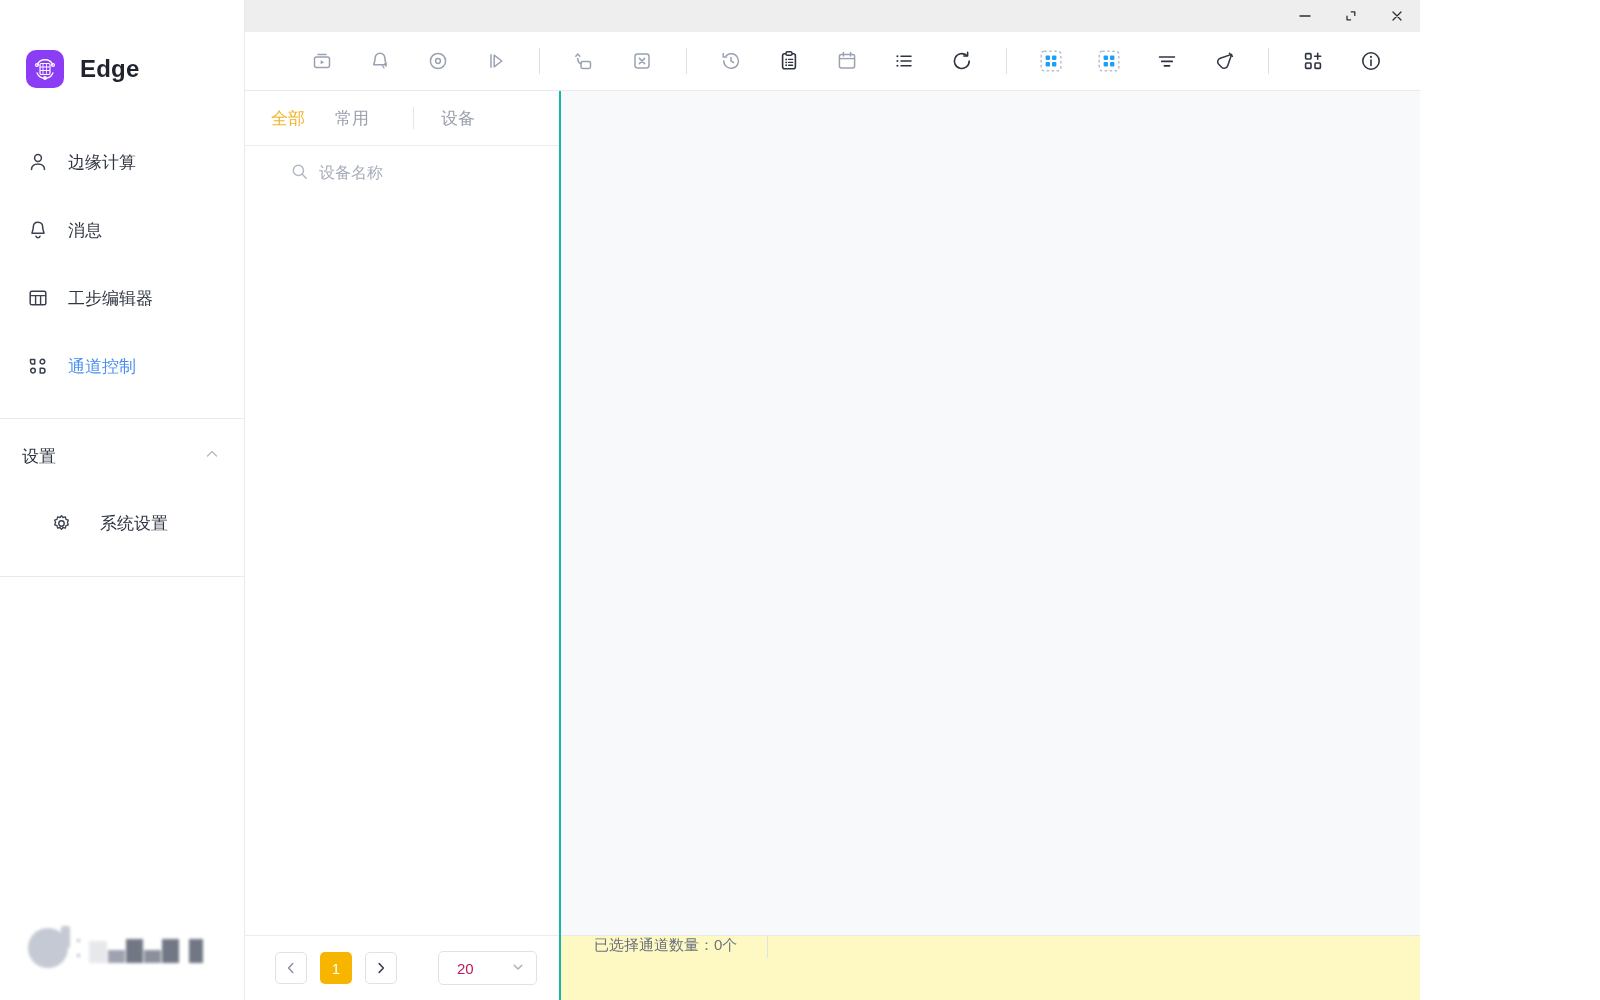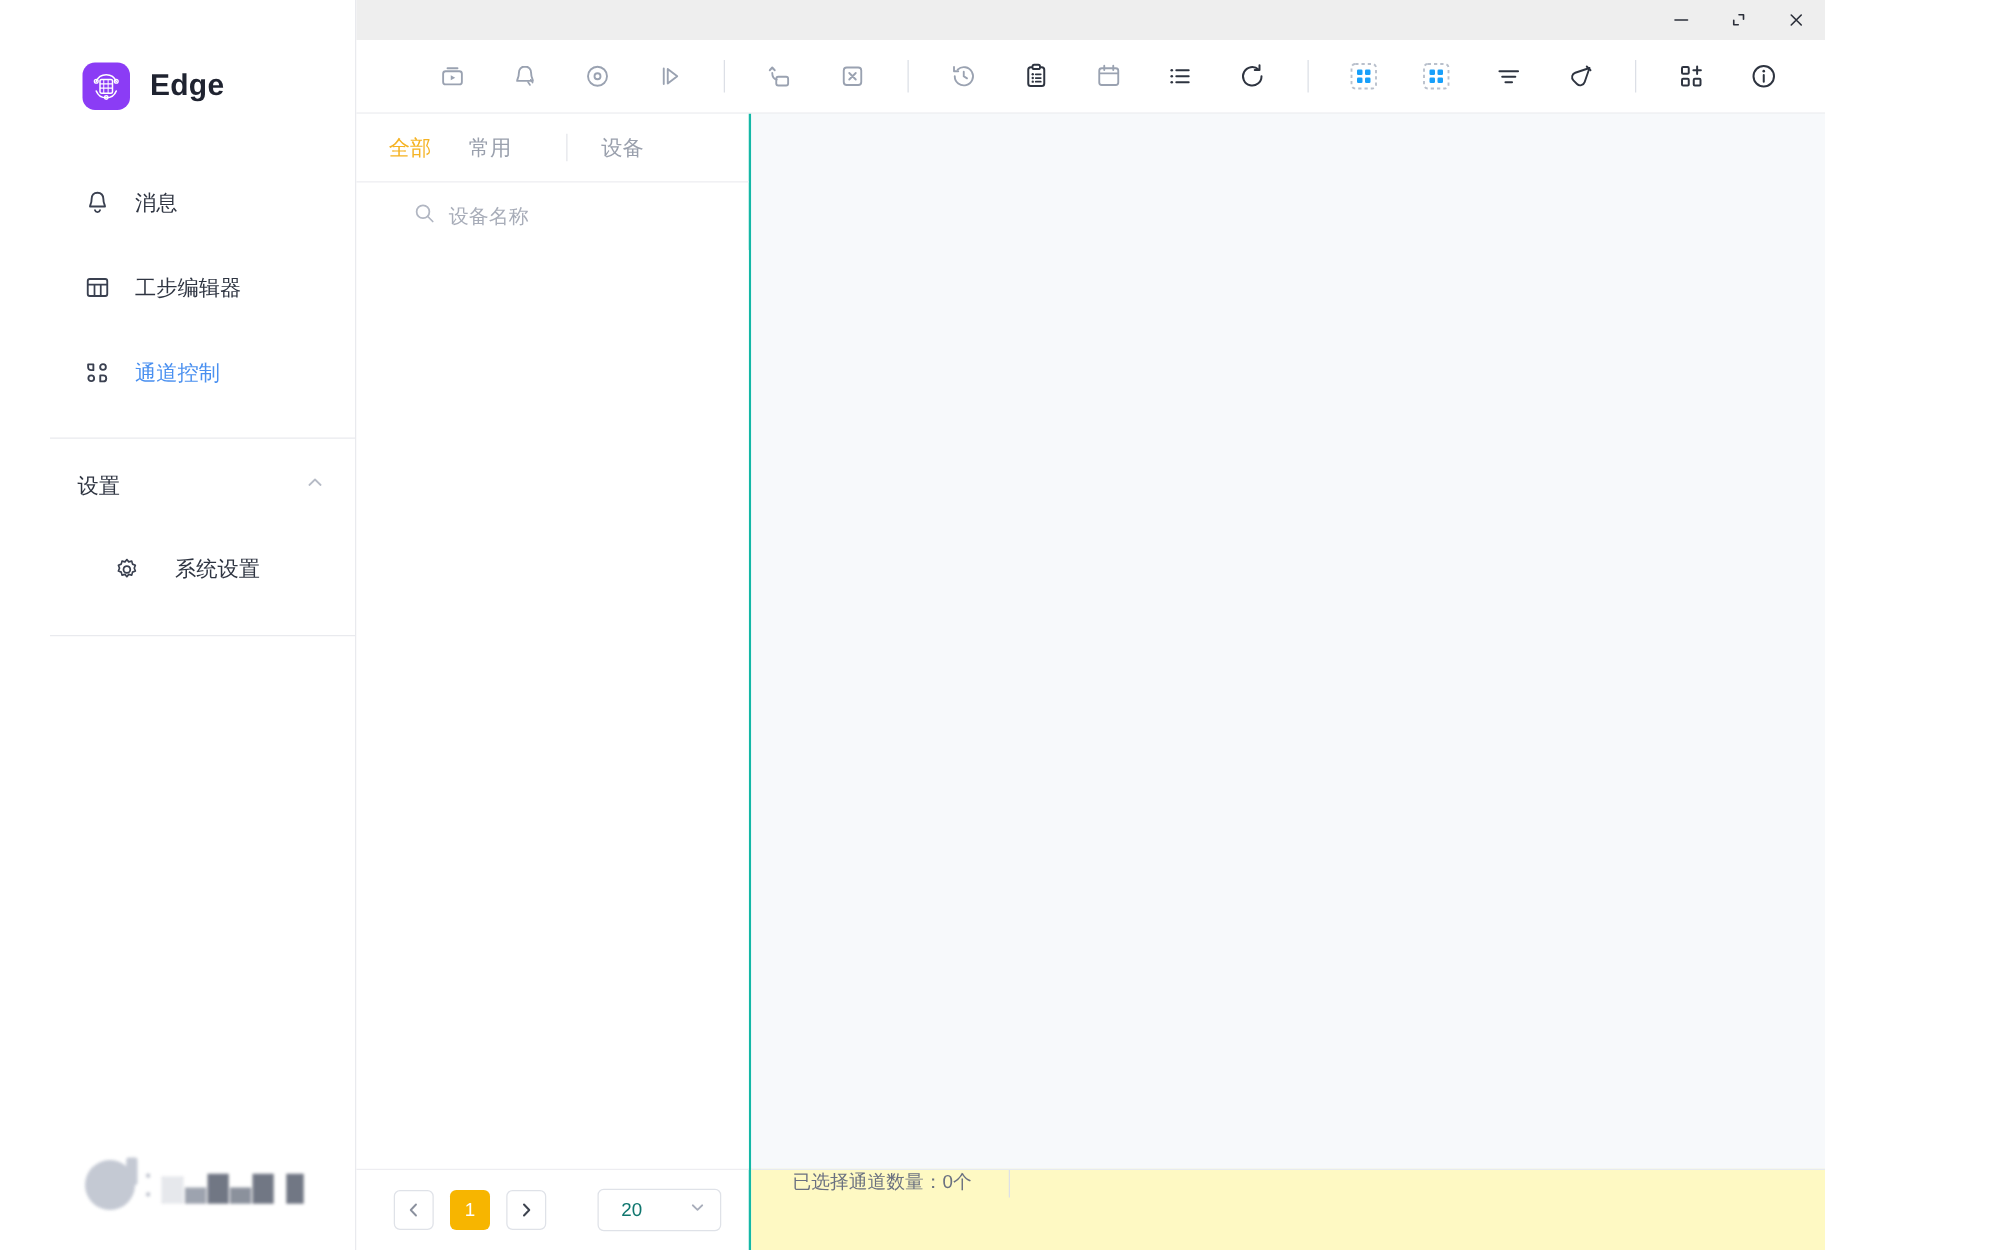--- a/index.html
+++ b/index.html
@@ -2,21 +2,21 @@
 <html><head>
 <meta charset="utf-8">
 <style>
   * { box-sizing: border-box; margin: 0; padding: 0; }
   html, body {
     width: 1600px; height: 1000px;
     font-family: "Liberation Sans", "DejaVu Sans", sans-serif;
     background: #ffffff;
     overflow: hidden;
   }
-  #app { position: relative; width: 1420px; height: 1000px; display: flex; margin-left: 40px; }
+  #app { position: relative; width: 1420px; height: 1000px; display: flex; }
 
   
   .sidebar {
     width: 245px; height: 1000px; flex: 0 0 245px;
     background: #ffffff;
     border-right: 1px solid #e9eaee;
     position: relative;
     display: flex; flex-direction: column;
   }
   .brand {
@@ -141,21 +141,21 @@
     width: 32px; height: 32px; border-radius: 5px; background: #f7b500;
     color: #fff; font-size: 15px; display: flex; align-items: center; justify-content: center;
     cursor: pointer;
   }
   .pg-size {
     margin-left: 28px; width: 99px; height: 34px;
     border: 1px solid #dfe2e8; border-radius: 5px; background: #fff;
     display: flex; align-items: center; justify-content: space-between;
     padding: 0 11px 0 18px; cursor: pointer;
   }
-  .pg-size span { font-size: 15px; color: #0f766e; }
+  .pg-size span { font-size: 15px; color: #be185d; }
 
   
   .canvas-col { flex: 1 1 auto; display: flex; flex-direction: column; min-width: 0; }
   .canvas { flex: 1 1 auto; background: #f7f9fb; }
   .statusbar {
     height: 65px; flex: 0 0 65px; background: #fef9c3;
     border-top: 1px solid #e6eaef;
     display: flex; padding-left: 33px;
   }
   .status-text { font-size: 15px; color: #6b7180; }
@@ -179,20 +179,29 @@
           <rect x="8" y="7.5" width="10" height="11" rx="1.2" stroke="#fff" stroke-width="1.2" fill="none"></rect>
           <path d="M8 11h10M8 14.5h10" stroke="#fff" stroke-width="1"></path>
           <path d="M11 7.5v11M14.5 7.5v11" stroke="#fff" stroke-width=".8"></path>
         </svg>
       </div>
       <div class="brand-name">Edge</div>
     </div>
 
     <div class="nav-top">
 
+      <div class="nav-item">
+        <span class="nv-ico">
+          <svg width="22" height="22" viewBox="0 0 22 22" fill="none">
+            <circle cx="11" cy="7" r="3.4" stroke="#3a4050" stroke-width="1.5"></circle>
+            <path d="M4.5 18.5c0-3.6 2.9-5.6 6.5-5.6s6.5 2 6.5 5.6" stroke="#3a4050" stroke-width="1.5" stroke-linecap="round"></path>
+          </svg>
+        </span>
+        <span class="nv-label">边缘计算</span>
+      </div>
 
       <div class="nav-item">
         <span class="nv-ico">
           <svg width="22" height="22" viewBox="0 0 22 22" fill="none">
             <path d="M11 3.2c-3 0-4.7 2.1-4.7 4.9 0 3.6-1.3 4.6-1.3 6.1h12c0-1.5-1.3-2.5-1.3-6.1 0-2.8-1.7-4.9-4.7-4.9z" stroke="#3a4050" stroke-width="1.5" stroke-linejoin="round"></path>
             <path d="M9 17.2a2.1 2.1 0 0 0 4 0" stroke="#3a4050" stroke-width="1.5" stroke-linecap="round"></path>
           </svg>
         </span>
         <span class="nv-label">消息</span>
       </div>

